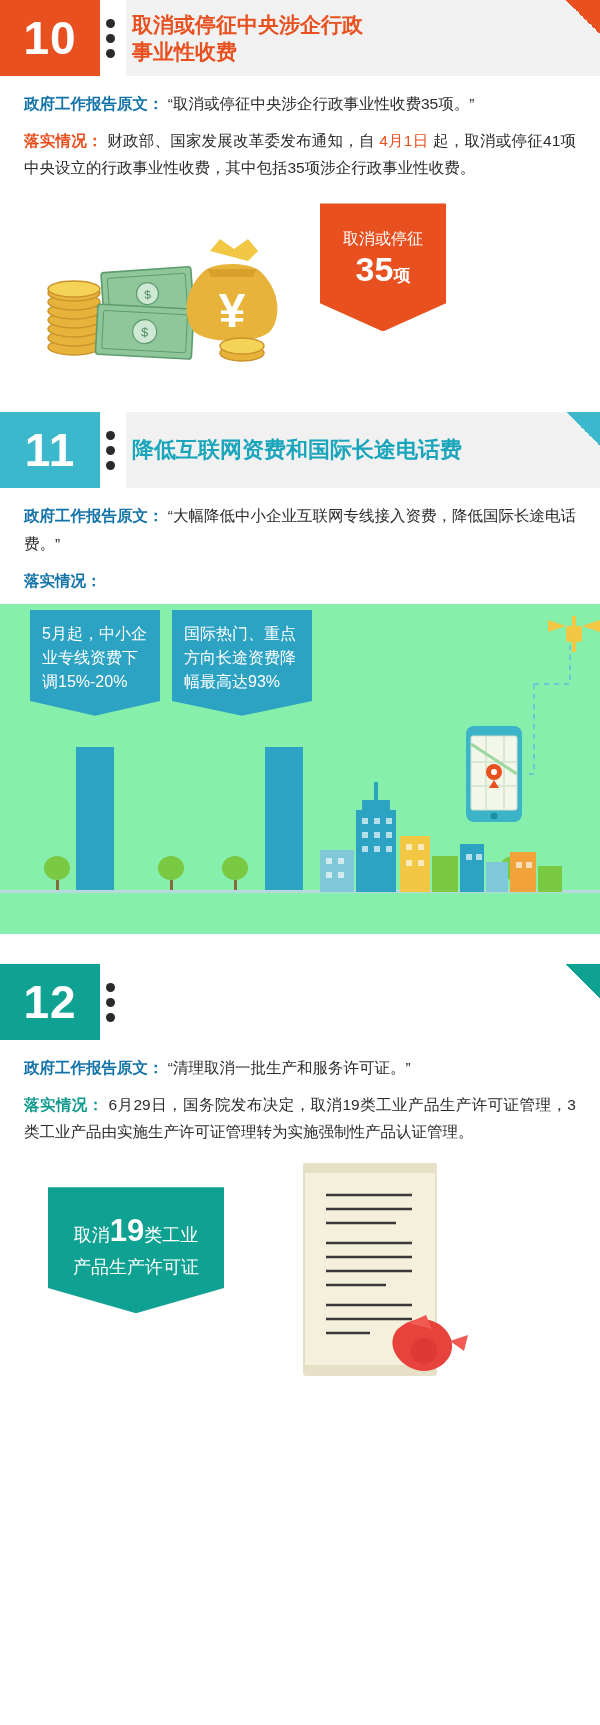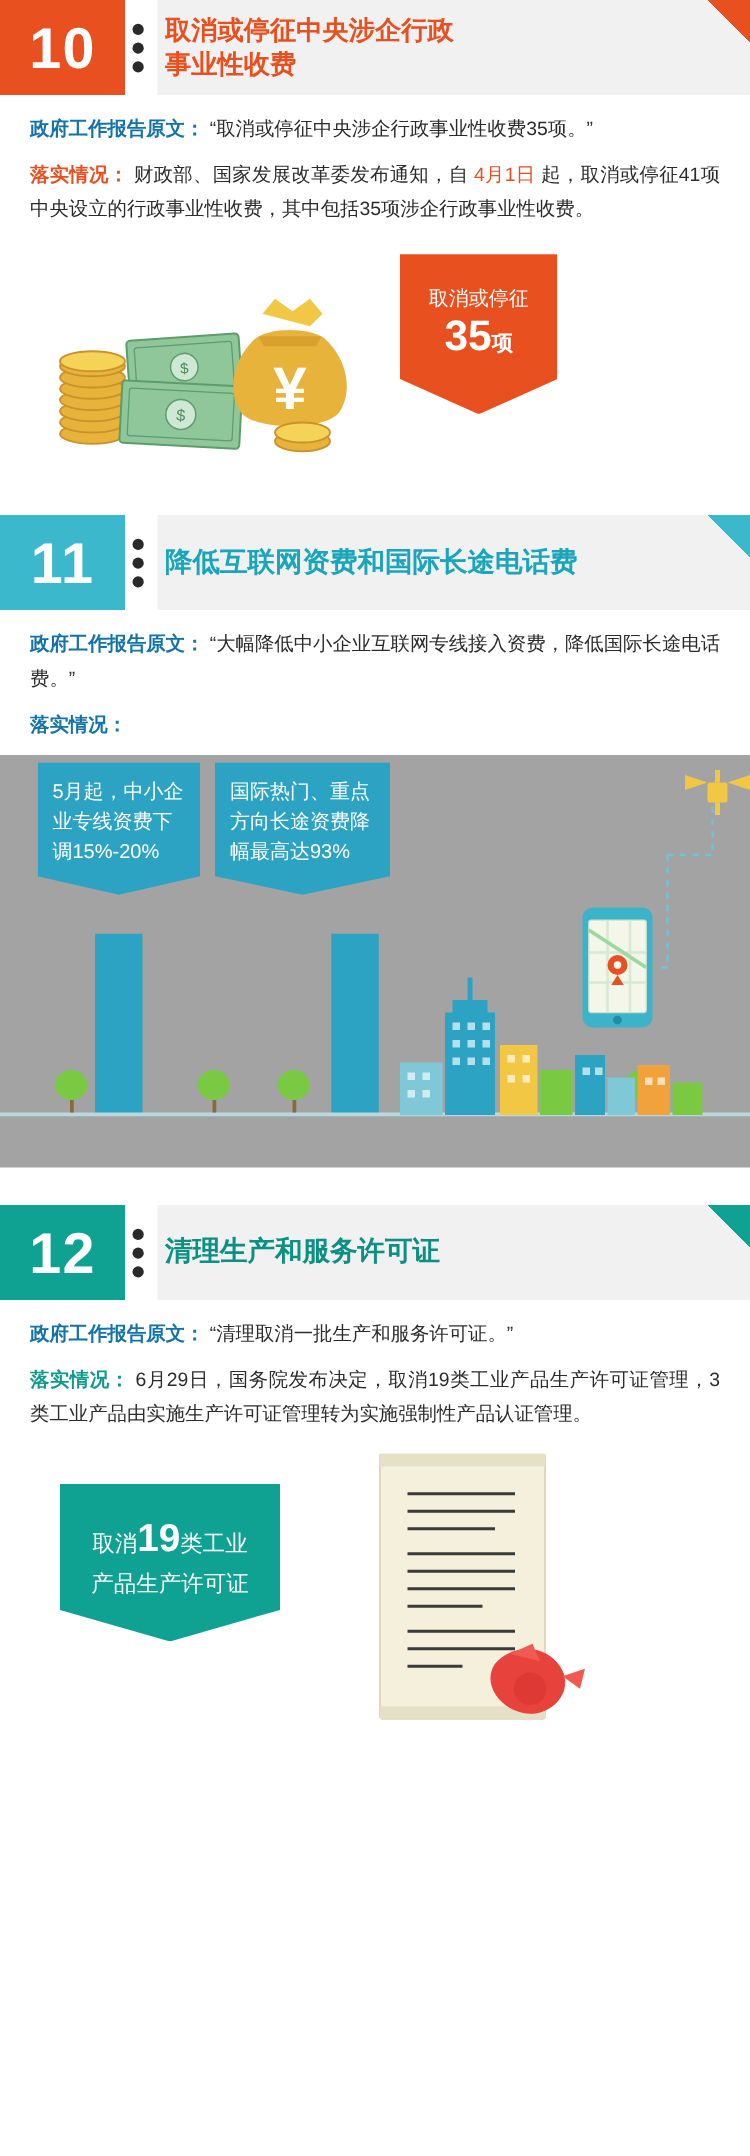--- a/index.html
+++ b/index.html
@@ -61,21 +61,21 @@
     clip-path:polygon(0 0,100% 0,100% 78%,50% 100%,0 78%);
   }
   .tag-orange .big { font-size:34px; font-weight:bold; }
   .tag-orange .big small { font-size:17px; font-weight:bold; }
 
   
   #sec11 .hdr-num { background:#3cb8cc; }
   #sec11 .hdr-title { background:#f1f1f1; color:#19a5bb;text-align:center; }
   #sec11 .corner { background:linear-gradient(45deg, transparent 50%, #3cb8cc 50%); }
 
-  .s11-graphic { position:relative; height:330px; background:#a3a3a3; margin-top:8px; }
+  .s11-graphic { position:relative; height:330px; background:#86efac; margin-top:8px; }
   .bar { position:absolute; bottom:42px; width:38px; background:#2da3c4; }
   .baseline { position:absolute; left:0; bottom:41px; width:600px; height:3px; background:#b9d8de; }
 
   .tag-blue {
     position:absolute; color:#fff; background:#2da3c4; font-size:16px;
     line-height:1.5; padding:12px 12px 22px 12px; text-align:left;
     clip-path:polygon(0 0,100% 0,100% 86%,50% 100%,0 86%);
   }
 
   .tree { position:absolute; bottom:44px; width:26px; height:34px; }
@@ -313,21 +313,20 @@
   <div class="gap"></div>
 
   <div class="section" id="sec12">
     <div class="hdr">
       <div class="hdr-num">12</div>
       <div class="hdr-dots">
           <span></span>
           <span></span>
           <span></span>
         </div>
-      <div class="hdr-title">清理生产和服务许可证</div>
       <div class="corner"></div>
     </div>
 
     <div class="body">
       <div class="para">
         <span class="lbl blue">政府工作报告原文：</span>
         <span>“清理取消一批生产和服务许可证。”</span>
       </div>
       <div class="para">
         <span class="lbl teal">落实情况：</span>

